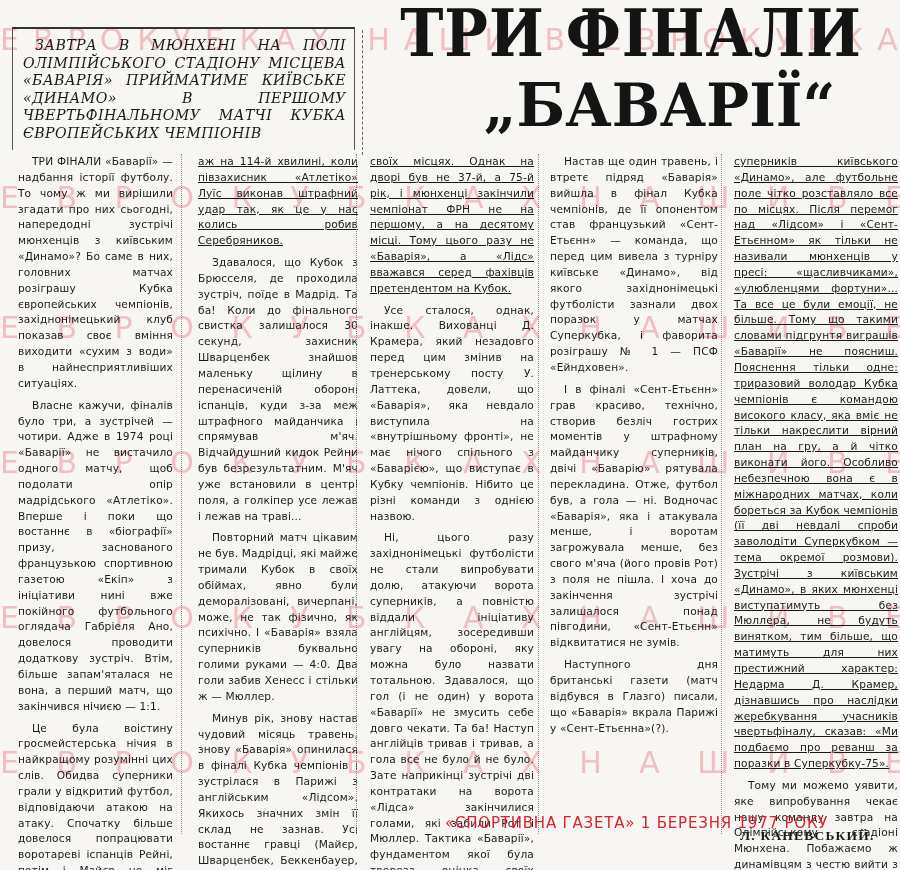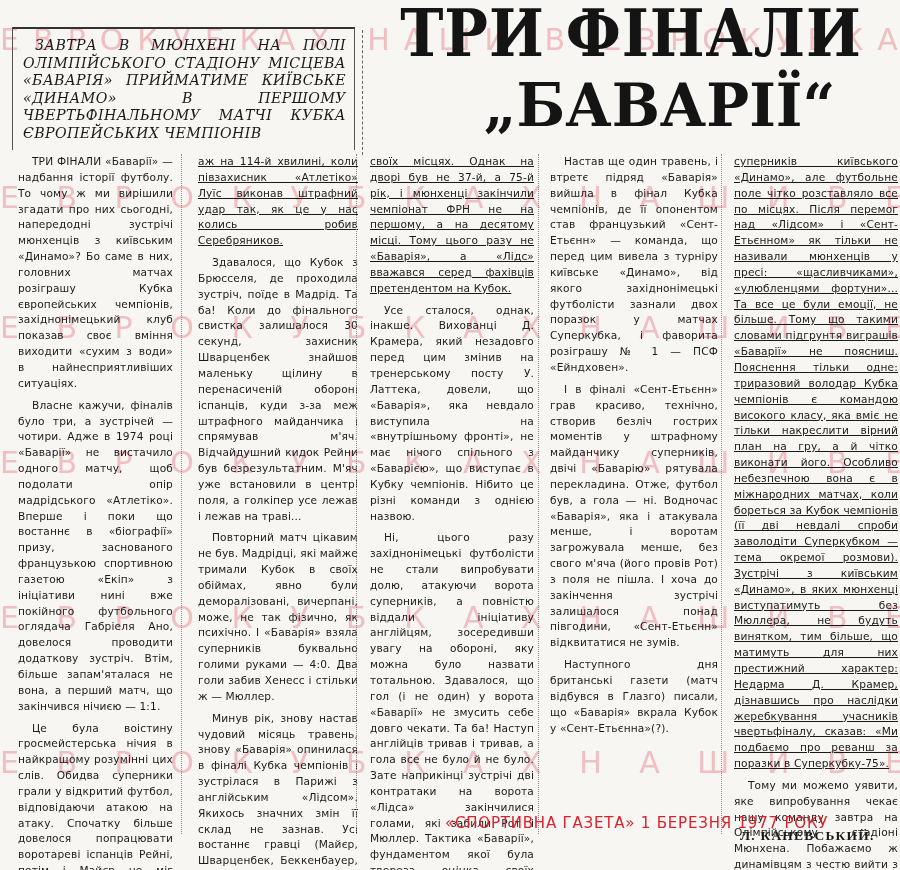--- a/index.html
+++ b/index.html
@@ -127,21 +127,21 @@
     <div class="sep" style="left:346px"></div>
     <div class="col col3">
         <p class="cont">своїх місцях. Однак на дворі був не 37-й, а 75-й рік, і мюнхенці закінчили чемпіонат ФРН не на першому, а на десятому місці. Тому цього разу не «Баварія», а «Лідс» вважався серед фахівців претендентом на Кубок.</p>
         <p>Усе сталося, однак, інакше. Вихованці Д. Крамера, який незадовго перед цим змінив на тренерському посту У. Латтека, довели, що «Баварія», яка невдало виступила на «внутрішньому фронті», не має нічого спільного з «Баварією», що виступає в Кубку чемпіонів. Нібито це різні команди з однією назвою.</p>
         <p>Ні, цього разу західнонімецькі футболісти не стали випробувати долю, атакуючи ворота суперників, а повністю віддали ініціативу англійцям, зосередивши увагу на обороні, яку можна було назвати тотальною. Здавалося, що гол (і не один) у ворота «Баварії» не змусить себе довго чекати. Та ба! Наступ англійців тривав і тривав, а гола все не було й не було. Зате наприкінці зустрічі дві контратаки на ворота «Лідса» закінчилися голами, які забили Рот і Мюллер. Тактика «Баварії», фундаментом якої була твереза оцінка своїх можливостей на день зустрічі, довела перевагу над запалом англійців.</p>
       </div>
     <div class="sep" style="left:528px"></div>
     <div class="col col4">
         <p>Настав ще один травень, і втретє підряд «Баварія» вийшла в фінал Кубка чемпіонів, де її опонентом став французький «Сент-Етьєнн» — команда, що перед цим вивела з турніру київське «Динамо», від якого західнонімецькі футболісти зазнали двох поразок у матчах Суперкубка, і фаворита розіграшу № 1 — ПСФ «Ейндховен».</p>
         <p>І в фіналі «Сент-Етьєнн» грав красиво, технічно, створив безліч гострих моментів у штрафному майданчику суперників, двічі «Баварію» рятувала перекладина. Отже, футбол був, а гола — ні. Водночас «Баварія», яка і атакувала менше, і воротам загрожувала менше, без свого м'яча (його провів Рот) з поля не пішла. І хоча до закінчення зустрічі залишалося понад півгодини, «Сент-Етьєнн» відквитатися не зумів.</p>
-        <p>Наступного дня британські газети (матч відбувся в Глазго) писали, що «Баварія» вкрала Кубок у «Сент-Етьєнна»(?).</p>
+        <p>Наступного дня британські газети (матч відбувся в Глазго) писали, що «Баварія» вкрала Парижі у «Сент-Етьєнна»(?).</p>
       </div>
     <div class="sep" style="left:711px"></div>
     <div class="col col5">
         <p class="cont">суперників київського «Динамо», але футбольне поле чітко розставляло все по місцях. Після перемог над «Лідсом» і «Сент-Етьєнном» як тільки не називали мюнхенців у пресі: «щасливчиками», «улюбленцями фортуни»... Та все це були емоції, не більше. Тому що такими словами підгрунтя виграшів «Баварії» не поясниш. Пояснення тільки одне: триразовий володар Кубка чемпіонів є командою високого класу, яка вміє не тільки накреслити вірний план на гру, а й чітко виконати його. Особливо небезпечною вона є в міжнародних матчах, коли бореться за Кубок чемпіонів (її дві невдалі спроби заволодіти Суперкубком — тема окремої розмови). Зустрічі з київським «Динамо», в яких мюнхенці виступатимуть без Мюллера, не будуть винятком, тим більше, що матимуть для них престижний характер: Недарма Д. Крамер, дізнавшись про наслідки жеребкування учасників чвертьфіналу, сказав: «Ми подбаємо про реванш за поразки в Суперкубку-75».</p>
         <p>Тому ми можемо уявити, яке випробування чекає нашу команду завтра на Олімпійському стадіоні Мюнхена. Побажаємо ж динамівцям з честю вийти з нього!</p>
       </div>
   </div>
 
   <div class="signature">Л. КАНЕВСЬКИЙ.</div>
   <div class="source-line">«СПОРТИВНА ГАЗЕТА» 1 БЕРЕЗНЯ 1977 РОКУ</div>

